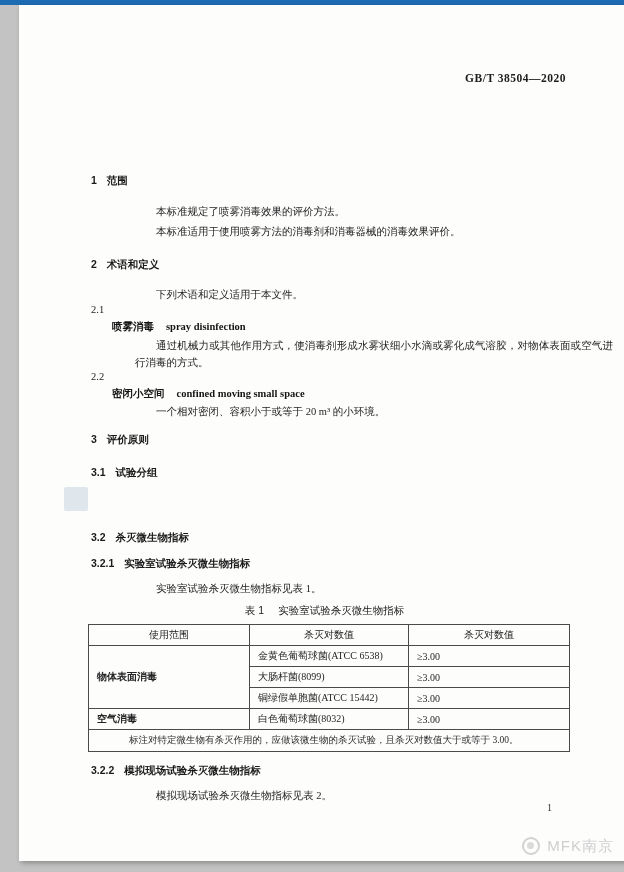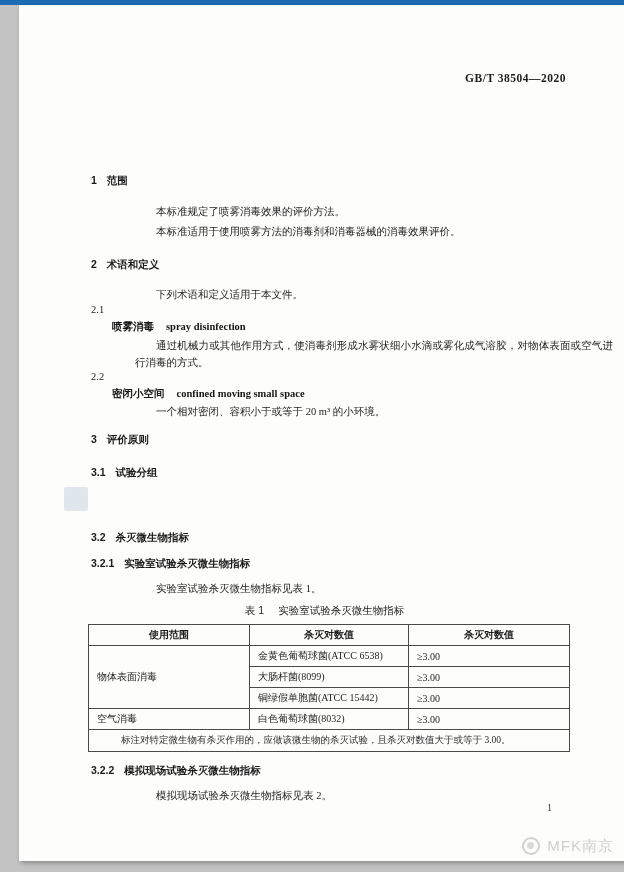--- a/index.html
+++ b/index.html
@@ -49,26 +49,26 @@
     font-weight:normal;font-size:10.5px;color:#1a1a1a;
   }
   .tbl-caption .cap-pre{margin-right:14px;}
   table.t1{
     position:absolute;top:619px;left:69px;width:481px;
     border-collapse:collapse;table-layout:fixed;
     font-size:10px;color:#242424;
   }
   table.t1 td{border:1px solid #4a4a4a;padding:0 8px;height:20px;vertical-align:middle;}
   table.t1 td.hd{
-    text-align:center;font-weight:bold;
+    text-align:center;font-weight:normal;
     font-family:"Liberation Sans","DejaVu Sans",sans-serif;color:#1a1a1a;
   }
-  table.t1 td.group{}
+  table.t1 td.group{font-weight:bold;}
   table.t1 td.note{
-    font-size:9.5px;padding-left:32px;height:21px;color:#2a2a2a;
+    font-size:9.5px;padding-left:40px;height:21px;color:#2a2a2a;
   }
   .pagenum{top:797px;left:528px;font-size:10px;color:#333;}
   .scan-artifact{
     top:482px;left:45px;width:24px;height:24px;
     background:#dde4ea;opacity:0.9;border-radius:2px;
   }
   .watermark{
     top:828px;left:0;width:595px;height:26px;
     display:flex;align-items:center;justify-content:flex-end;gap:7px;
   }

